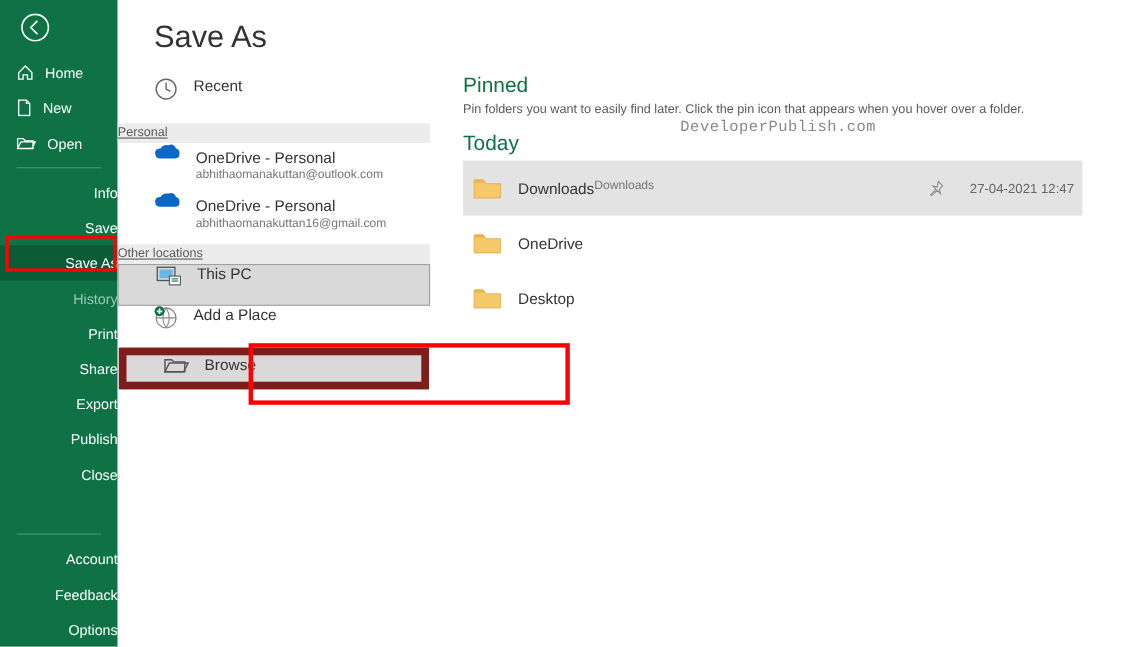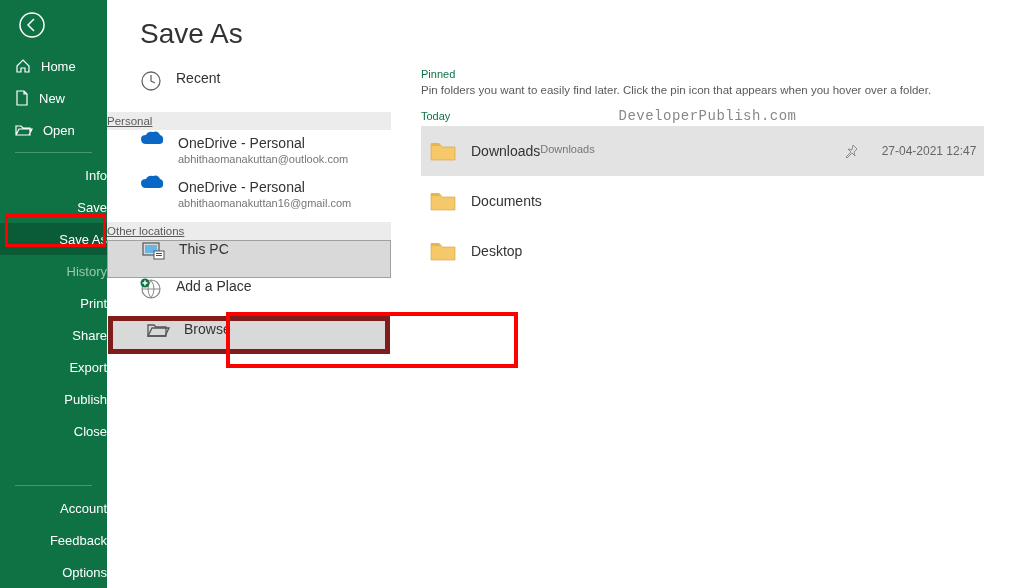--- a/index.html
+++ b/index.html
@@ -15,28 +15,28 @@
 .nav-spacer { flex: 1; }
 .highlight-saveas { position: absolute; left: 5px; top: 214px; width: 101px; height: 33px; border: 3px solid #ff0000; pointer-events: none; }
 
 .main { flex: 1; display: flex; background: #fff; position: relative; }
 
 .locations { width: 284px; padding-top: 18px; }
 .page-title { font-size: 28px; font-weight: 300; color: #333; padding-left: 33px; margin-bottom: 20px; }
 .loc-item { height: 38px; display: flex; padding-left: 33px; gap: 14px; cursor: pointer; font-size: 14px; color: #333; }
 .loc-item.tall { height: 44px; }
 .loc-item.selected { background: #d9d9d9; border: 1px solid #a0a0a0; }
-.loc-item.browse { background: #d9d9d9; border: 5px solid #7f1d1d; margin: 0 1px; }
+.loc-item.browse { background: #d9d9d9; border: 7px solid #7f1d1d; margin: 0 1px; }
 .loc-header { font-size: 11.5px; color: #5a5a5a; background: #ececec; padding: 3px 0; margin-top: 4px; text-decoration: underline; }
 .loc-sub { font-size: 11px; color: #767676; }
 .loc-text { display: flex; flex-direction: column; line-height: 1.3; padding: 4px 0; }
 .highlight-browse { position: absolute; left: 119px; top: 312px; width: 292px; height: 56px; border: 4px solid #ff0000; pointer-events: none; }
 
 .folders { flex: 1; padding: 68px 40px 0 30px; position: relative; }
-.section-title { font-size: 11px; color: #0e7245; margin-bottom: 4px; }
+.section-title { font-size: 19px; color: #0e7245; margin-bottom: 4px; }
 .pinned-hint { font-size: 11.5px; color: #5a5a5a; margin-bottom: 14px; }
 .folder-row { height: 50px; display: flex; align-items: center; padding-left: 8px; gap: 14px; cursor: pointer; }
 .folder-row.selected { background: #e3e3e3; }
 .folder-icon { width: 28px; height: 22px; }
 .folder-name { font-size: 14px; color: #333; }
 .folder-sub { font-size: 11px; color: #767676; }
 .folder-text { display: flex; flex-direction: row; line-height: 1.3; flex: 1; }
 .pin-icon { width: 16px; opacity: 0.6; }
 .folder-date { font-size: 12px; color: #666; width: 110px; text-align: center; }
 
@@ -200,21 +200,21 @@
         </svg>
       <span class="folder-date">27-04-2021 12:47</span>
     </div>
 
     <div class="folder-row">
       <svg class="folder-icon" viewBox="0 0 28 22">
           <path d="M2 4 H10 L13 7 H26 V20 H2 Z" fill="#f5c869" stroke="#d6a23a" stroke-width="0.6"></path>
           <path d="M2 3 H10 L13 6 H2 Z" fill="#e8b44d"></path>
         </svg>
       <div class="folder-text">
-        <span class="folder-name">Documents</span>
+        <span class="folder-name">OneDrive</span>
       </div>
     </div>
 
     <div class="folder-row">
       <svg class="folder-icon" viewBox="0 0 28 22">
           <path d="M2 4 H10 L13 7 H26 V20 H2 Z" fill="#f5c869" stroke="#d6a23a" stroke-width="0.6"></path>
           <path d="M2 3 H10 L13 6 H2 Z" fill="#e8b44d"></path>
         </svg>
       <div class="folder-text">
         <span class="folder-name">Desktop</span>

